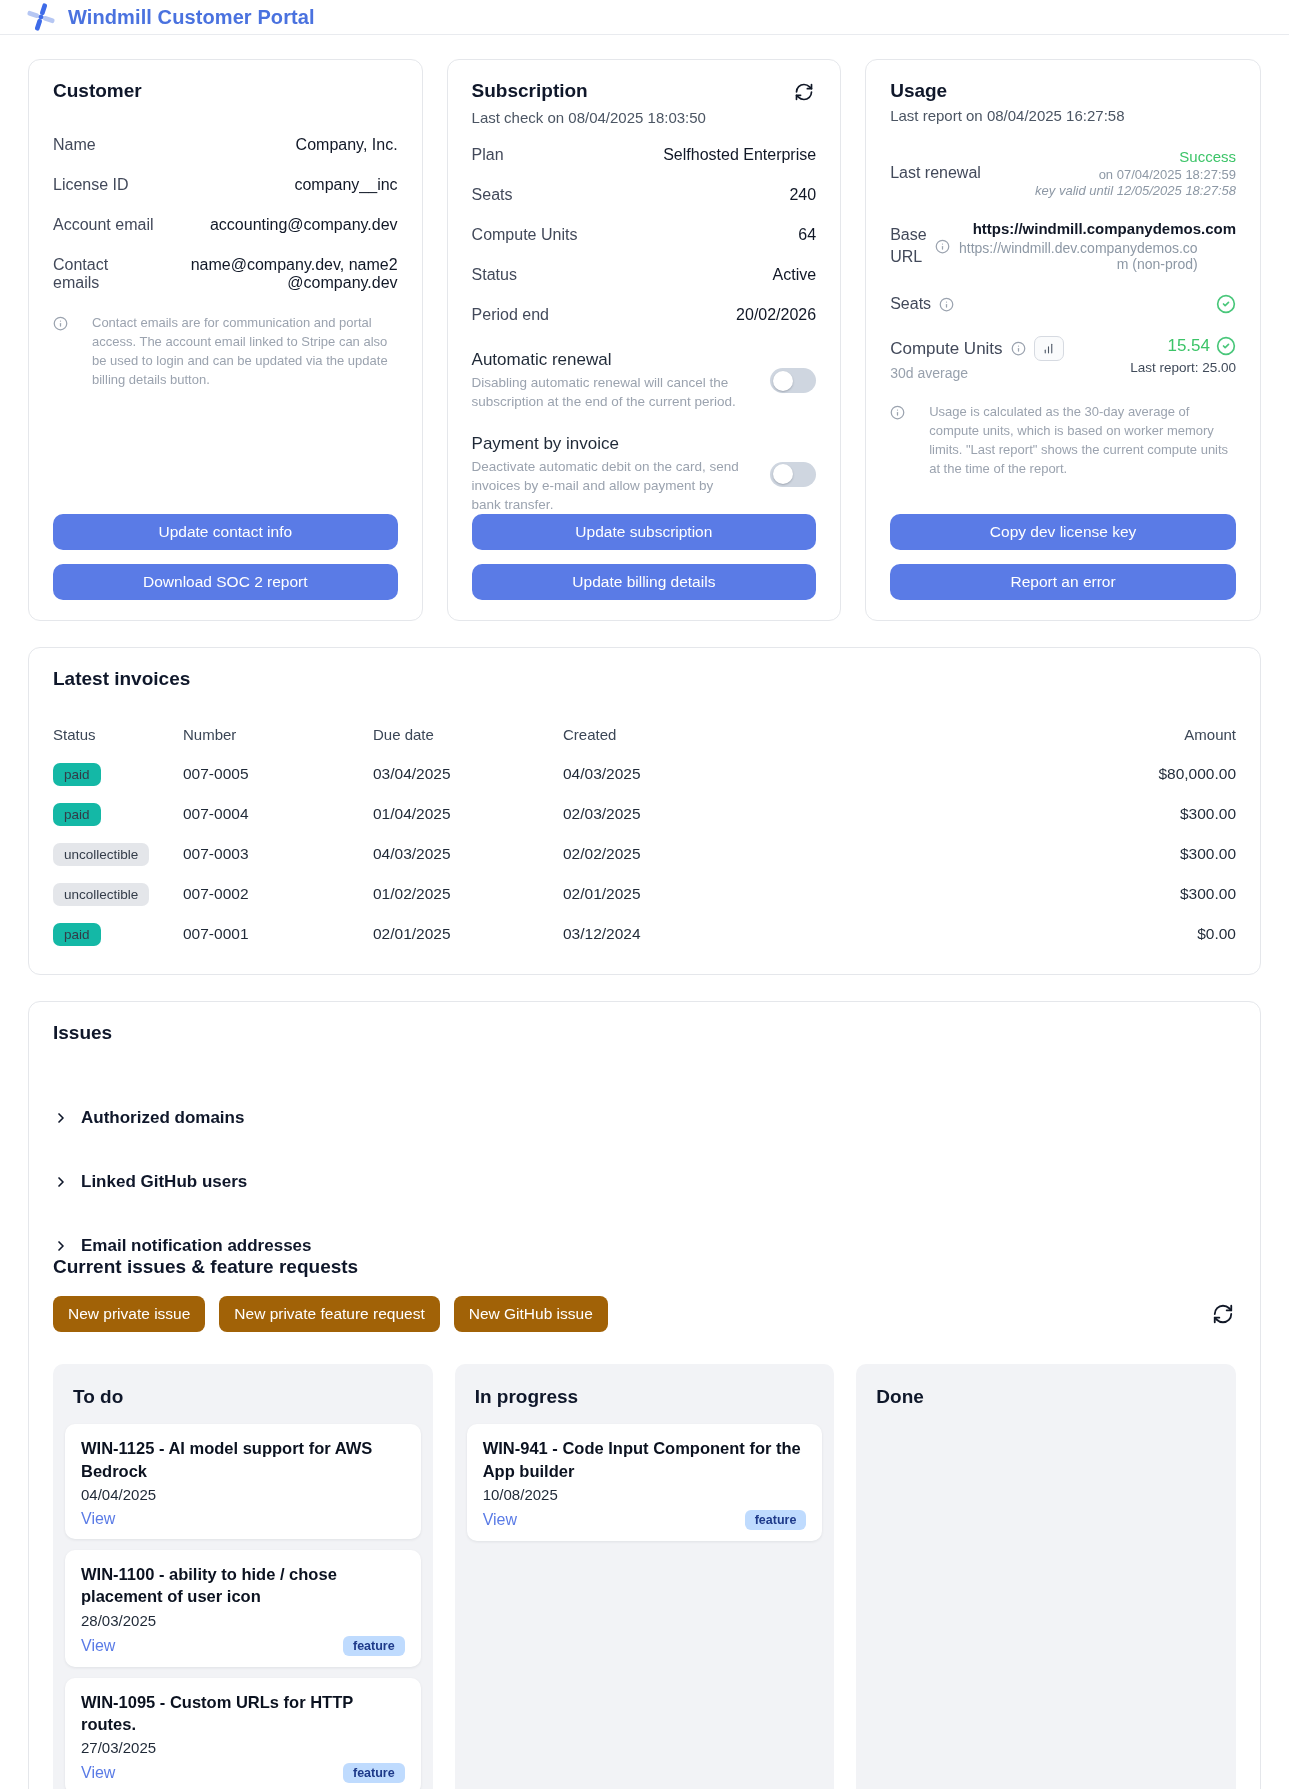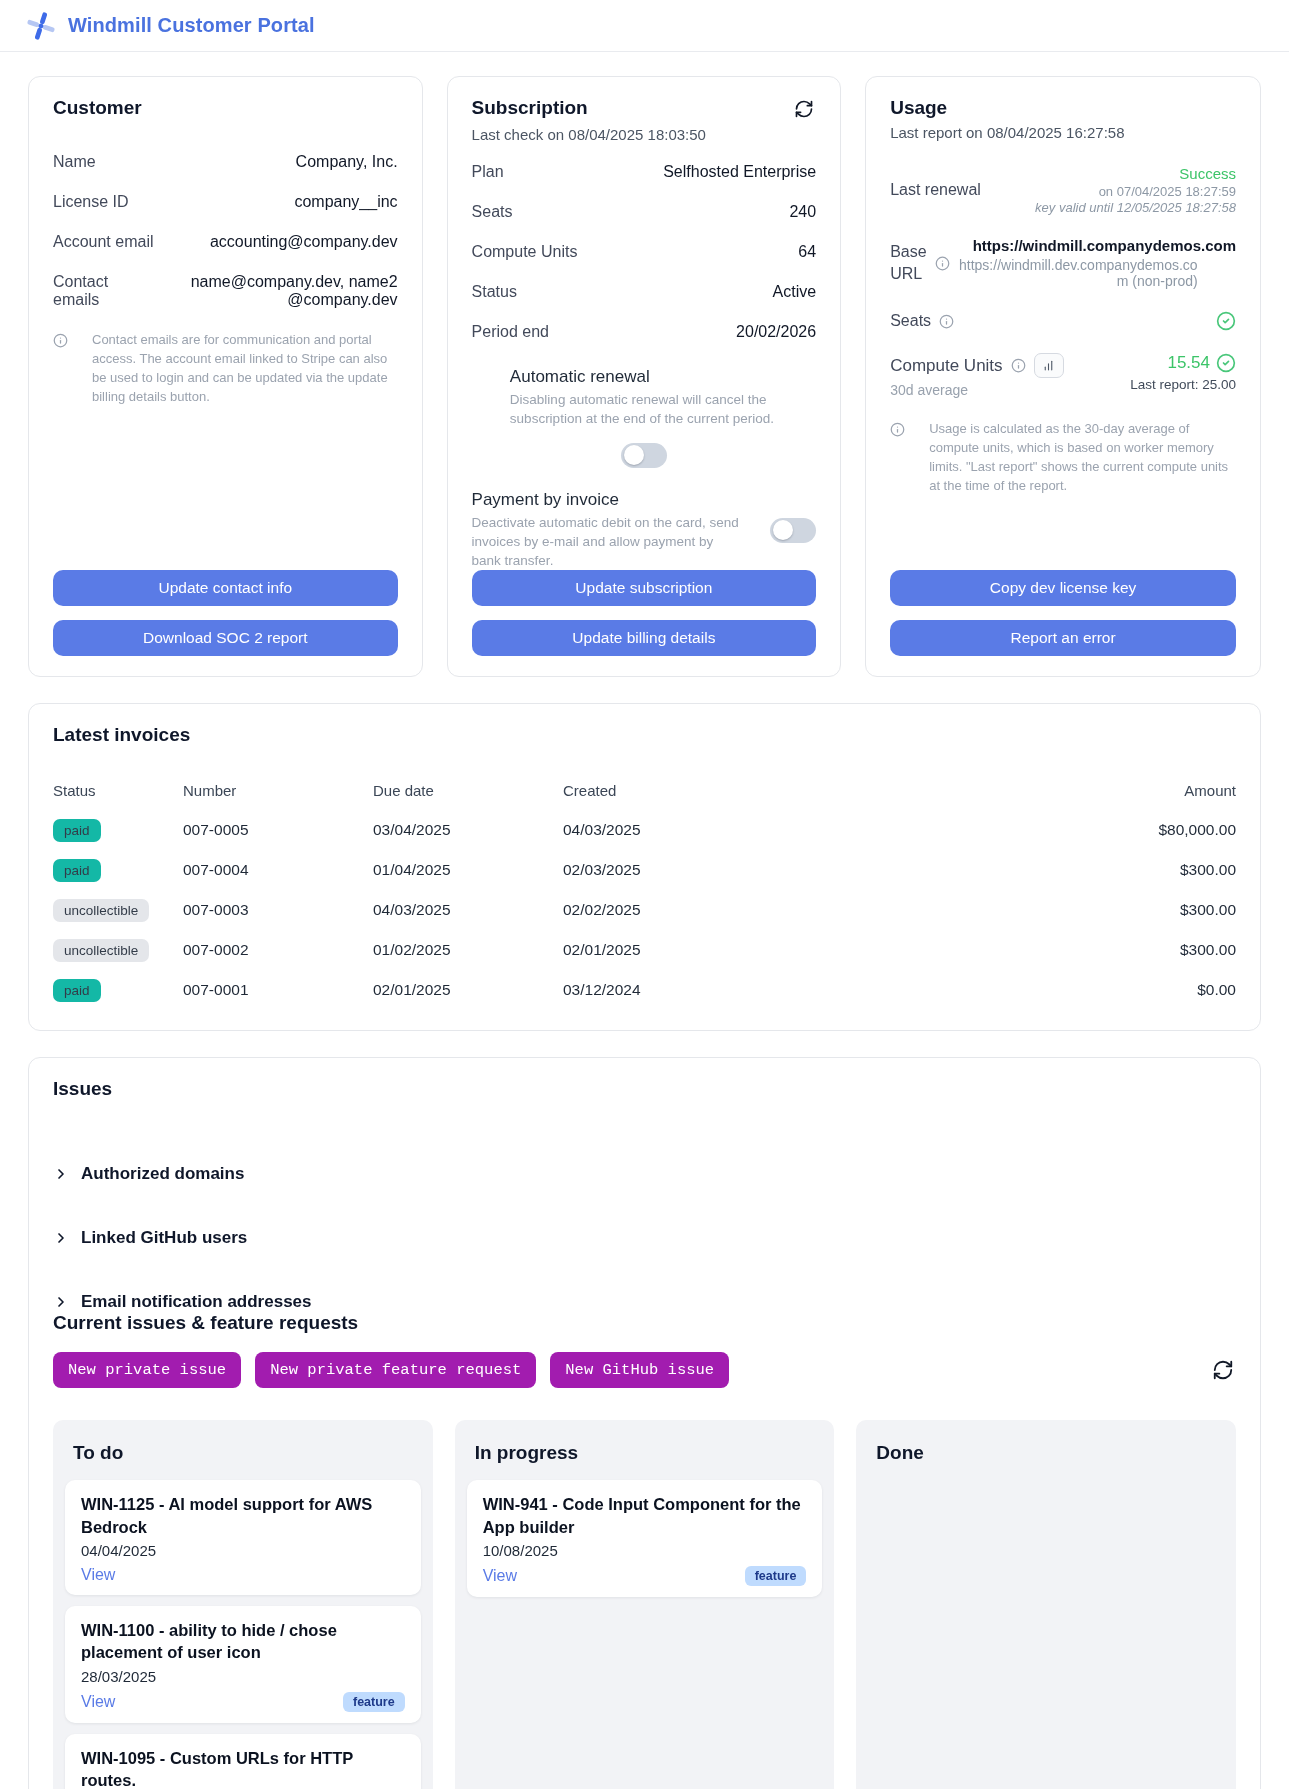--- a/index.html
+++ b/index.html
@@ -4,21 +4,21 @@
 <style>
   * { box-sizing: border-box; }
   html,body { margin:0; padding:0; }
   body {
     width:1289px; height:1789px; overflow:hidden; background:#fff;
     font-family:"Liberation Sans", sans-serif; color:#111827;
   }
   svg { display:block; }
 
   
-  .topbar { height:52px; display:flex; align-items:center; gap:12px; padding:0 26px;
+  .topbar { height:35px; display:flex; align-items:center; gap:12px; padding:0 26px;
             border-bottom:1px solid #e9ebef; }
   .topbar .apptitle { color:#4a72df; font-size:20px; font-weight:700; letter-spacing:.1px; }
 
   .content { padding:24px 28px 0; }
 
   
   .cards-row { display:flex; gap:24px; align-items:stretch; }
   .card { background:#fff; border:1px solid #e5e7eb; border-radius:12px; padding:20px 24px; }
   .cards-row .card { flex:1; min-height:540px; display:flex; flex-direction:column; }
   .card h2 { margin:0; font-size:19px; font-weight:700; color:#0f172a; }
@@ -75,22 +75,22 @@
   .badge.paid { background:#14b8a6; }
   .badge.unc { background:#e4e6ea; }
 
   
   .issues-card { margin-top:26px; padding-bottom:40px; }
   .acc-row { display:flex; align-items:center; gap:12px; margin-top:44px; cursor:pointer; }
   .acc-row:first-of-type { margin-top:64px; }
   .acc-label { font-size:17px; font-weight:700; color:#0f172a; }
   .ci-head { margin-top:48px; font-size:19px; font-weight:700; color:#0f172a; }
   .actions-row { display:flex; align-items:center; gap:14px; margin-top:18px; }
-  .btn-sm { border:none; border-radius:8px; background:#a21caf; color:#fff; font-size:15.5px;
-            font-weight:500; padding:9px 15px; font-family:Liberation Mono, monospace; cursor:pointer; }
+  .btn-sm { border:none; border-radius:8px; background:#a16207; color:#fff; font-size:15.5px;
+            font-weight:500; padding:9px 15px; font-family:Liberation Sans, sans-serif; cursor:pointer; }
 
   .board { display:flex; gap:22px; margin-top:32px; }
   .col { flex:1; background:#f2f3f6; border-radius:10px; padding:12px; min-height:480px; }
   .col h3 { font-size:19px; margin:10px 0 16px 8px; font-weight:700; color:#0f172a; }
   .kcard { background:#fff; border-radius:10px; padding:13px 16px 11px; margin-bottom:11px;
            box-shadow:0 1px 3px rgba(16,24,40,.08); }
   .kt { font-weight:700; font-size:16.5px; line-height:1.35; color:#0b1220; }
   .kd { font-size:15px; margin-top:4px; color:#1f2937; }
   .kfoot { display:flex; justify-content:space-between; align-items:center; margin-top:7px; }
   .view { color:#5a7be6; font-size:16px; text-decoration:none; cursor:pointer; }
@@ -181,21 +181,21 @@
       </div>
       <div class="kv">
         <span class="k">Status</span>
         <span class="v">Active</span>
       </div>
       <div class="kv">
         <span class="k">Period end</span>
         <span class="v">20/02/2026</span>
       </div>
 
-      <div class="toggle-row" style="margin-top:26px;flex-direction:column;">
+      <div class="toggle-row" style="margin-top:26px;">
         <div class="txt">
           <div class="t-label">Automatic renewal</div>
           <div class="t-desc">Disabling automatic renewal will cancel the subscription at the end of the current period.</div>
         </div>
         <button class="switch" aria-checked="false"></button>
       </div>
       <div class="toggle-row">
         <div class="txt">
           <div class="t-label">Payment by invoice</div>
           <div class="t-desc">Deactivate automatic debit on the card, send invoices by e-mail and allow payment by bank transfer.</div>

